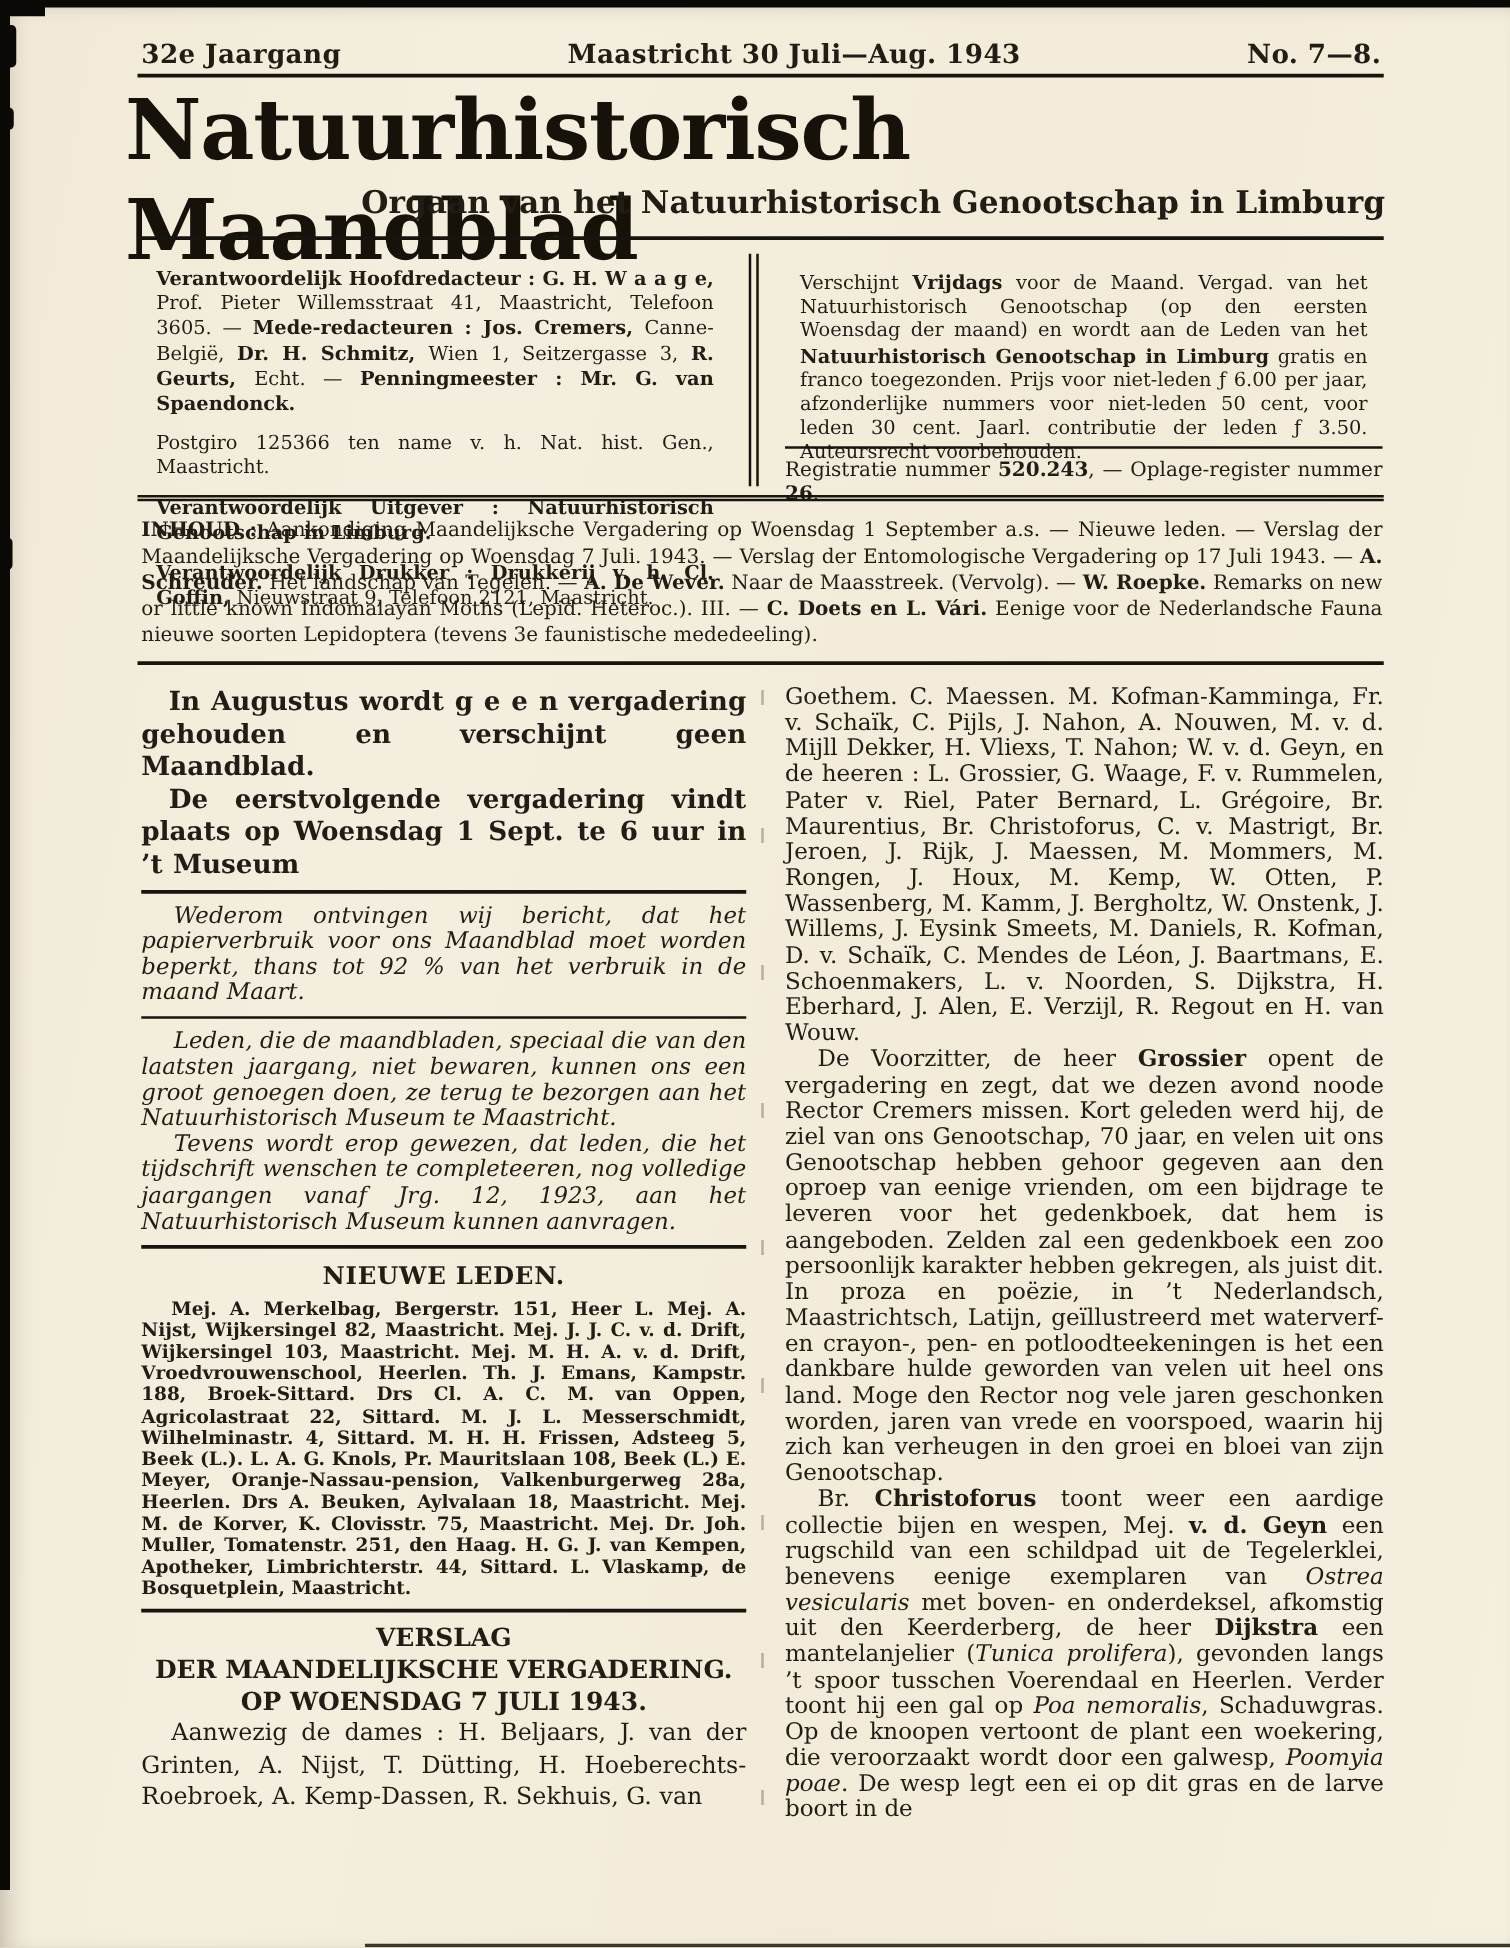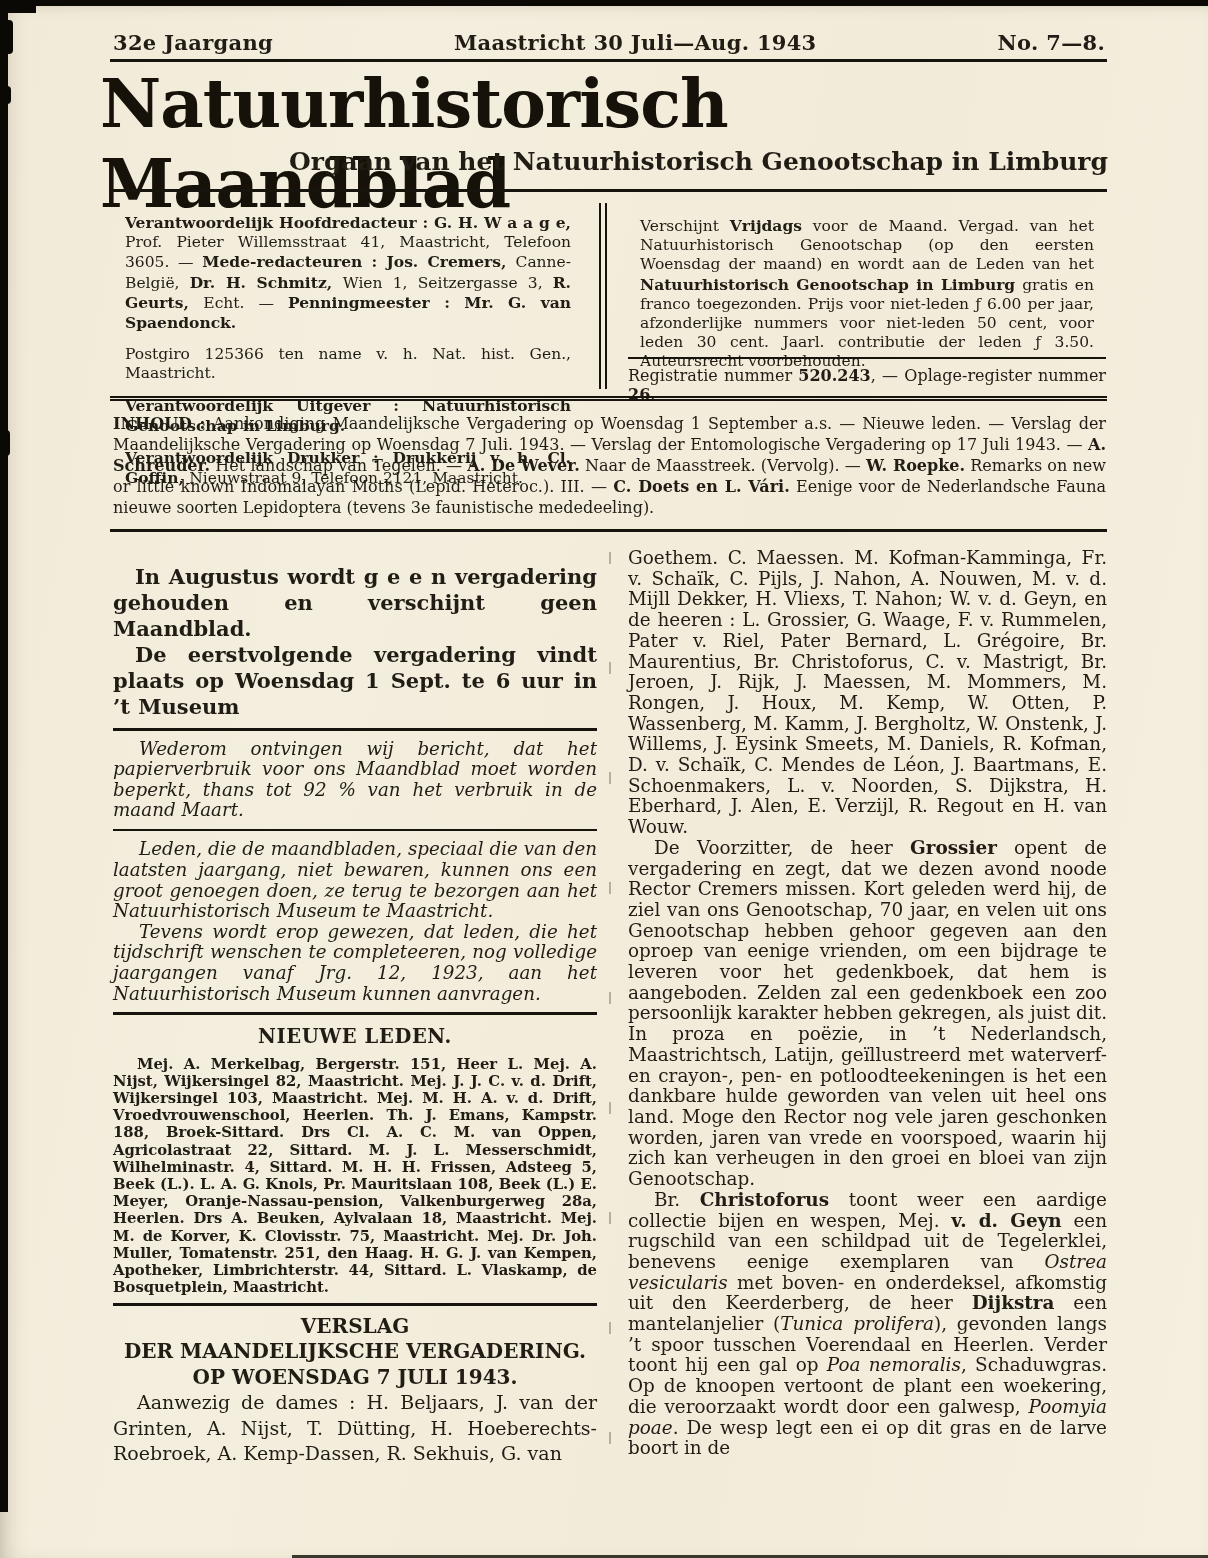--- a/index.html
+++ b/index.html
@@ -36,21 +36,21 @@
   .reg-rule{top:357px;left:628px;width:478px;height:2px;}
   .registration{top:366px;left:628px;width:478px;font-size:16px;text-align:justify;}
   .rule-double{top:396px;left:110px;width:997px;height:5px;border-top:2.5px solid #17140e;border-bottom:2.5px solid #17140e;box-sizing:border-box;}
   
   .inhoud{top:413px;left:113px;width:993px;font-size:16px;line-height:21px;text-align:justify;}
   .rule-c{top:529px;left:110px;width:997px;height:2.5px;}
   
   .col-divider{top:552px;left:609px;width:2px;height:908px;opacity:.45;
     background:repeating-linear-gradient(180deg,#6d6450 0 12px,transparent 12px 110px);}
   .col{position:absolute;top:548px;}
-  .col-left{left:113px;width:484px;margin-top:16px;}
+  .col-left{left:113px;width:484px;}
   .col-right{left:628px;width:479px;}
   .col p{margin:0;}
   .announce{font-size:21px;font-weight:bold;line-height:26px;text-align:justify;text-indent:22px;word-spacing:1px;}
   .announce1{margin-bottom:11px;}
   .announce2{margin-bottom:9px;}
   .lrule{height:2.5px;background:#17140e;margin:8px 0;}
   .notice{font-style:italic;font-size:18.3px;line-height:20.6px;text-align:justify;}
   .notice p{text-indent:26px;}
   .nl-heading{text-align:center;font-weight:bold;font-size:19.5px;letter-spacing:.6px;margin:10px 0 7px 0;}
   .members{font-size:14.8px;line-height:17.2px;text-align:justify;text-indent:24px;margin-bottom:9px;font-weight:bold;}

